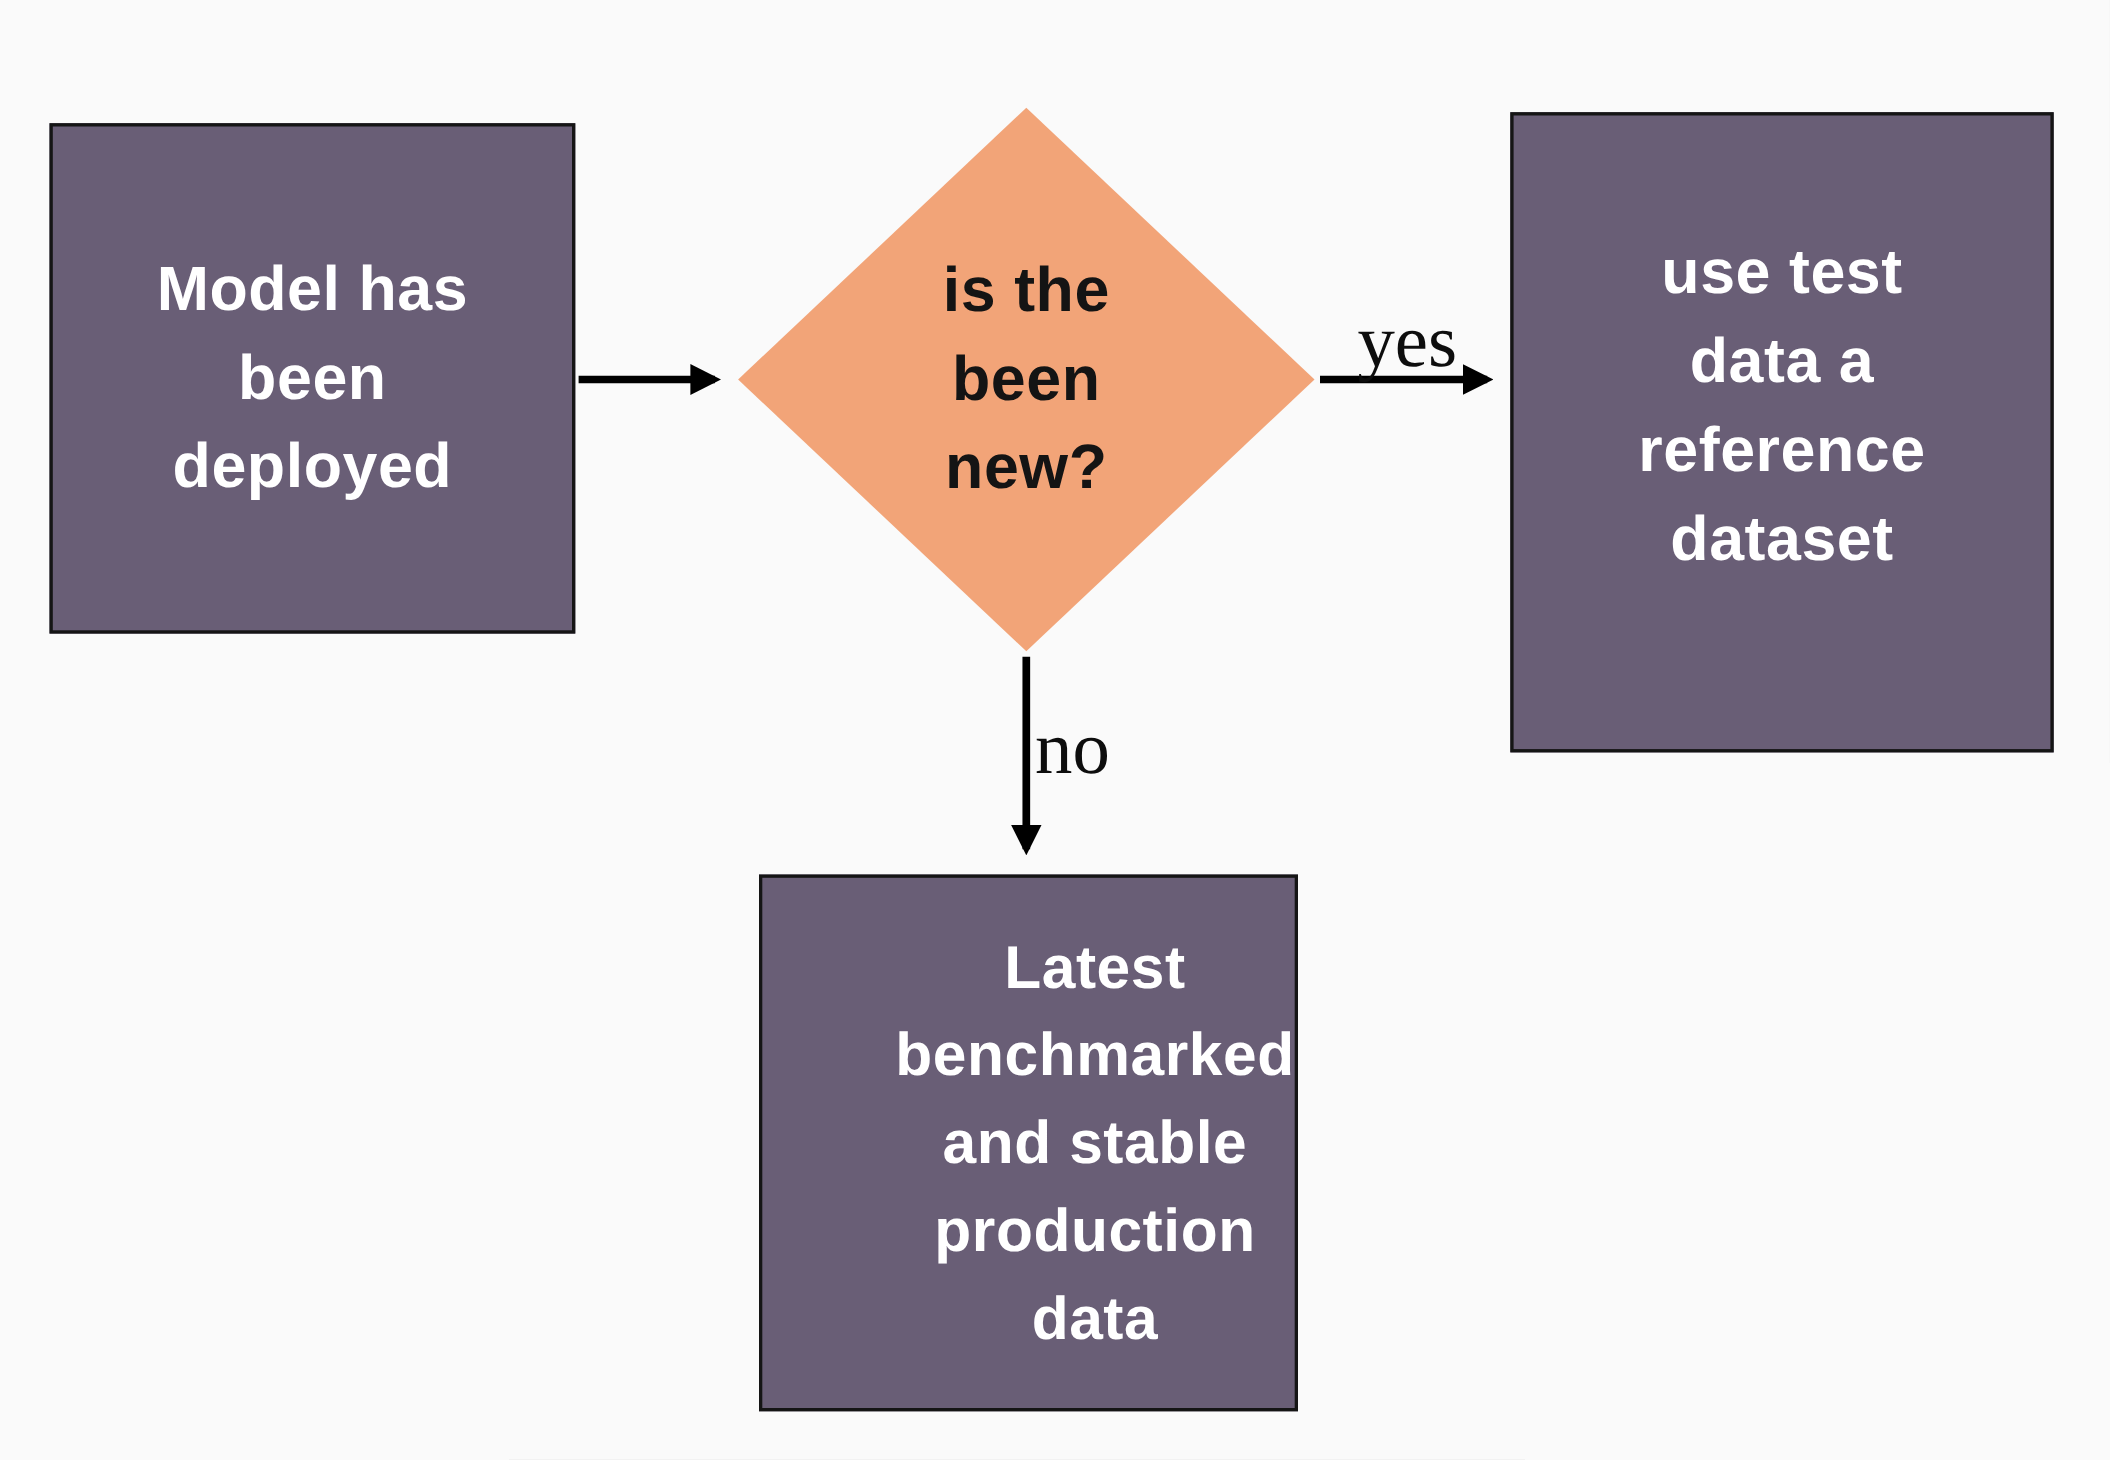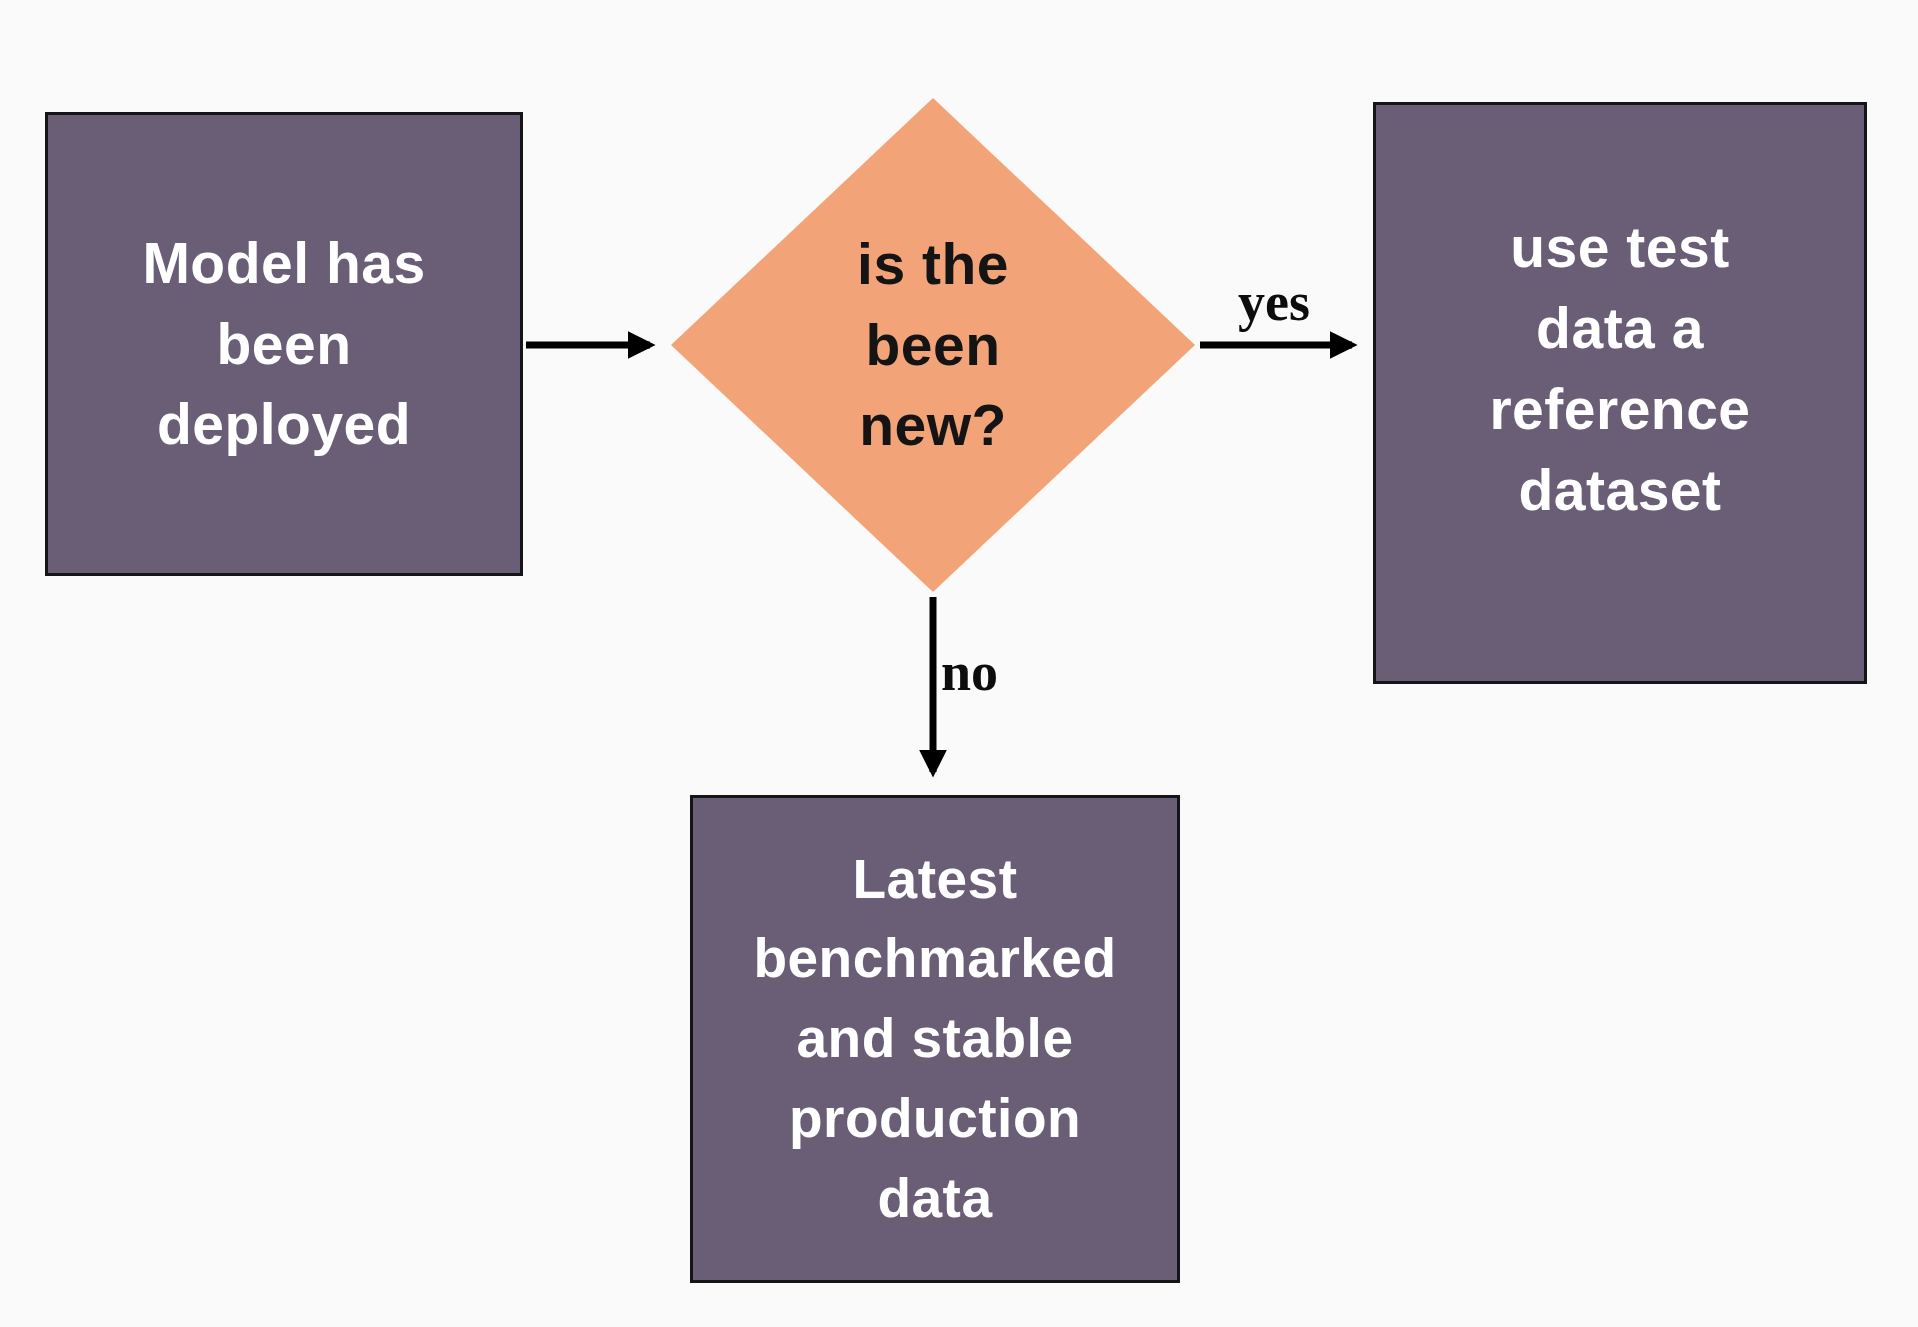--- a/index.html
+++ b/index.html
@@ -48,22 +48,22 @@
     display: flex;
     align-items: center;
     justify-content: center;
   }
   .diamond-text-wrap .node-text {
     color: #141414;
   }
   .edge-label {
     position: absolute;
     font-family: "Liberation Serif", serif;
-    font-weight: 700;
-    font-size: 54px;
+    font-weight: 400;
+    font-size: 68px;
     line-height: 1.2;
     color: #0d0d0d;
     white-space: nowrap;
   }
 </style>
 </head>
 <body>
 
 <div class="canvas" style="background: rgb(250, 250, 250); padding-left: 16px;">
 
@@ -95,21 +95,21 @@
 new?</span>
   </div>
 
   <div class="node" style="left: 1373px; top: 102px; width: 494px; height: 582px; padding-bottom: 48px; background: rgb(105, 94, 118);">
     <span class="node-text">use test
 data a
 reference
 dataset</span>
   </div>
 
-  <div class="node" style="left: 690px; top: 795px; width: 490px; height: 488px; background: rgb(105, 94, 118);">
+  <div class="node" style="left: 690px; top: 795px; width: 490px; height: 488px; background: rgb(105, 94, 118); justify-content: flex-end;">
     <span class="node-text" style="font-size:55px; line-height:1.45;">Latest
 benchmarked
 and stable
 production
 data</span>
   </div>
 
   <div class="edge-label" style="left:1234px; top:270px; width:80px; text-align:center;">yes</div>
 
   <div class="edge-label" style="left:941px; top:640px;">no</div>

